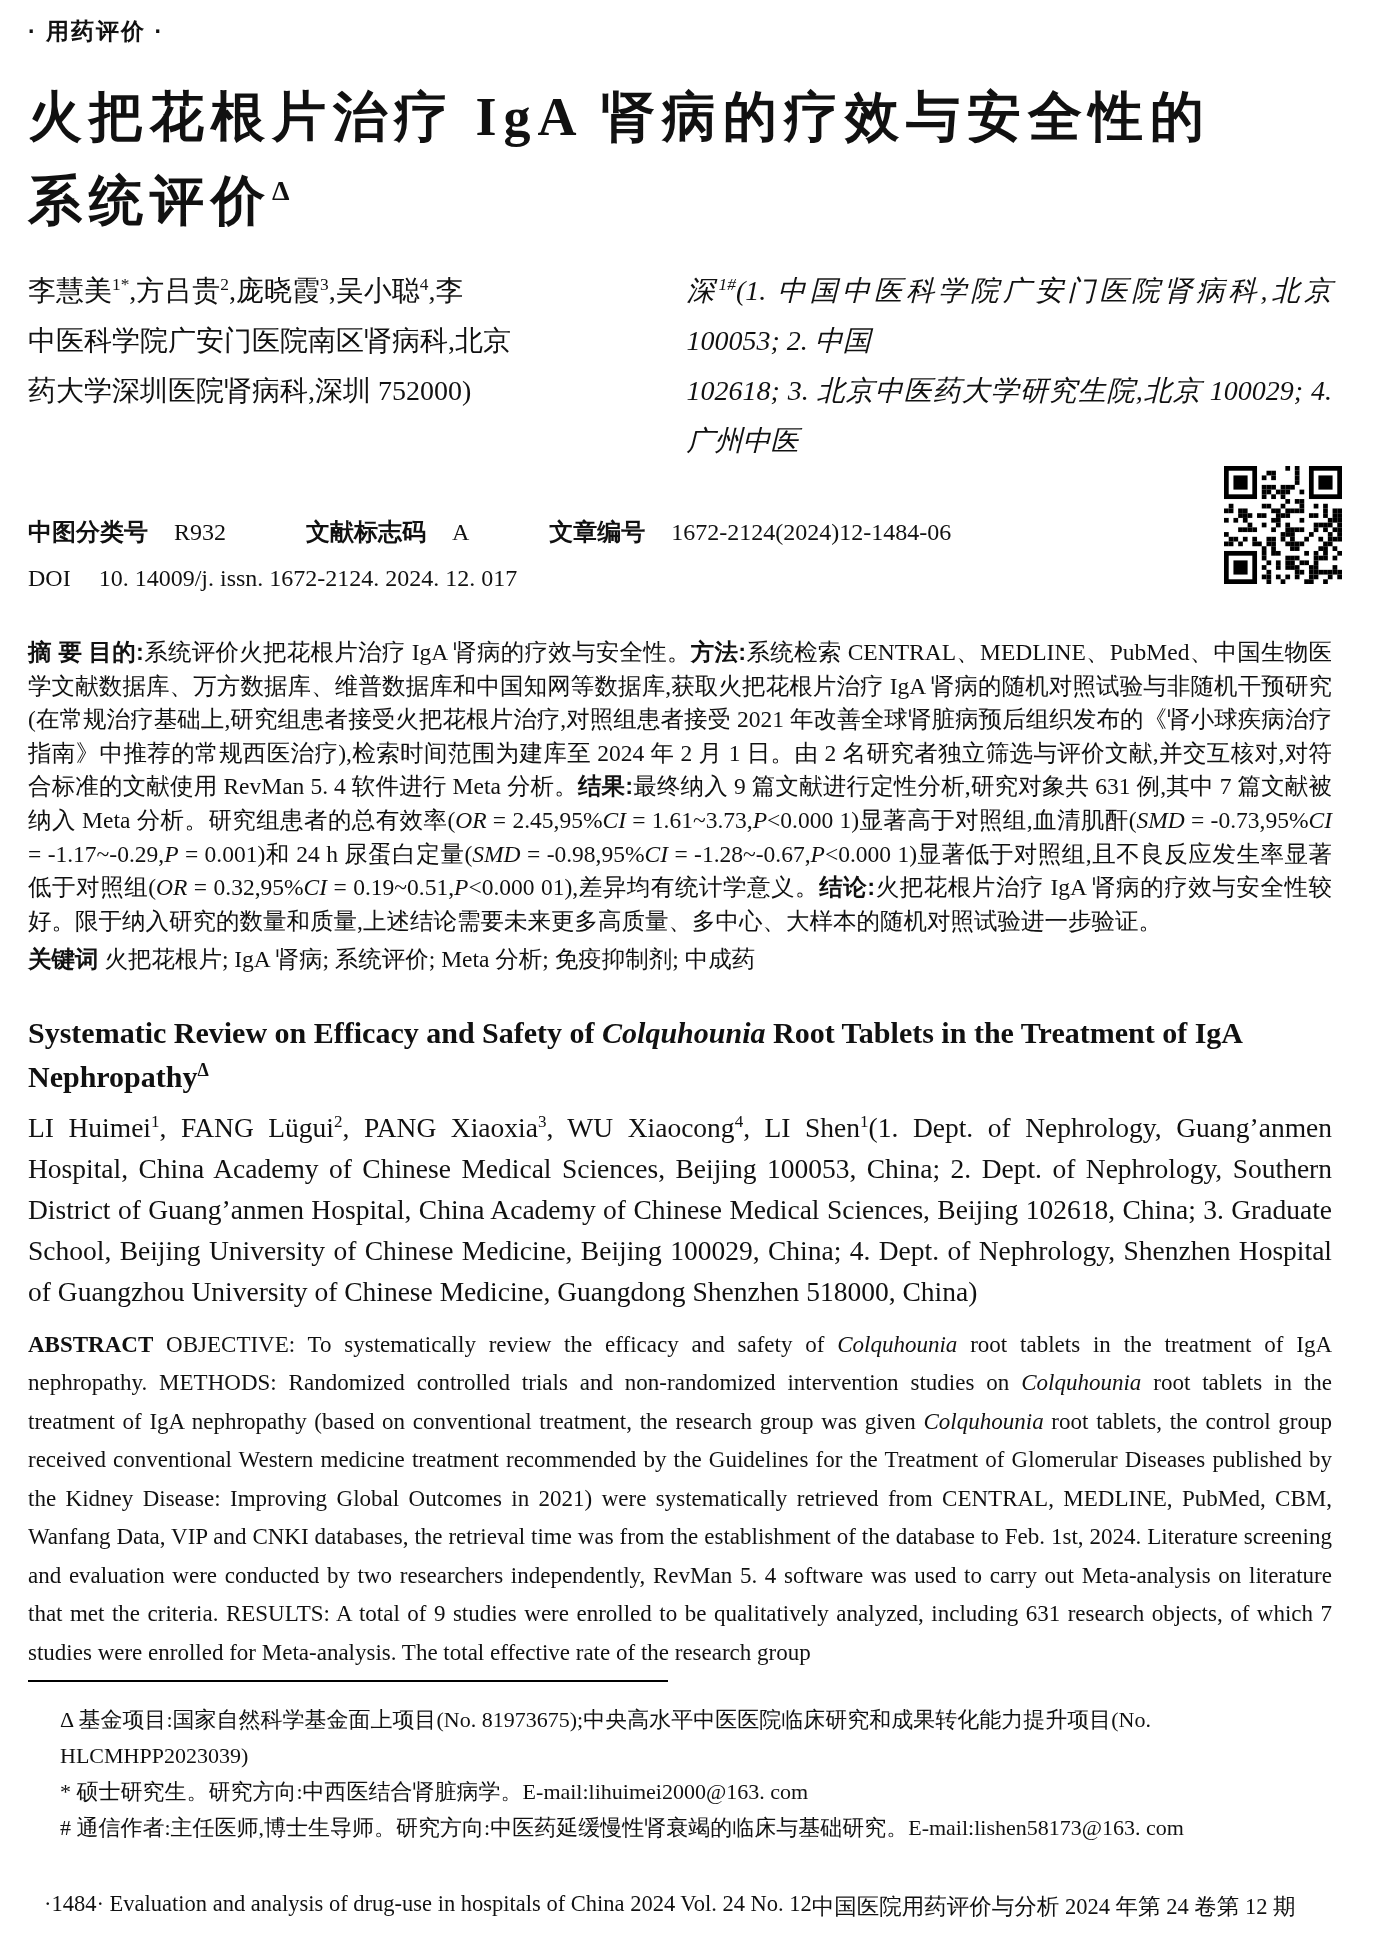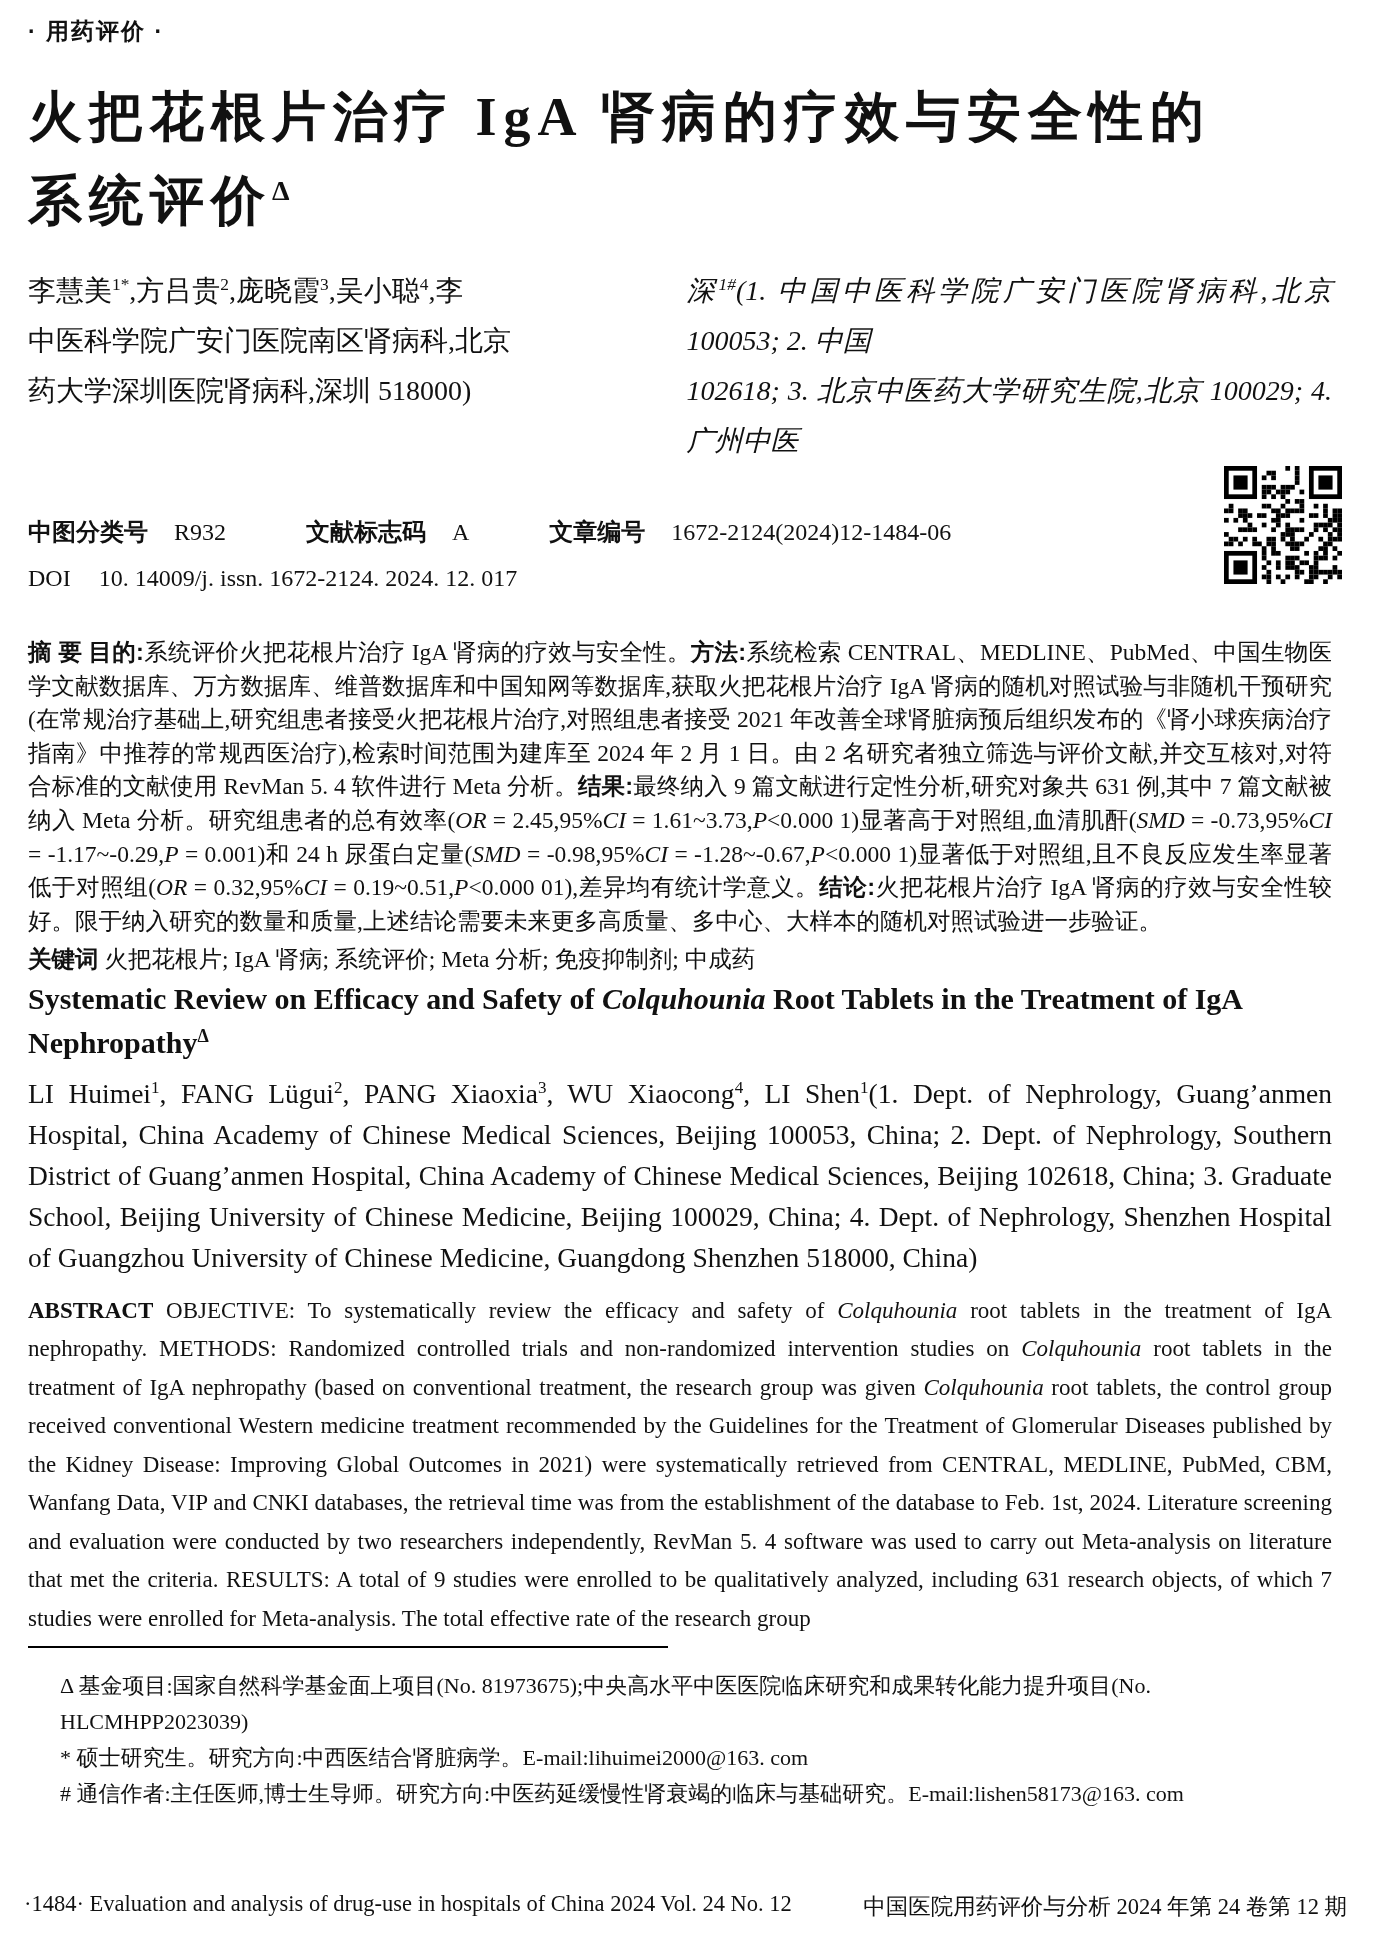--- a/index.html
+++ b/index.html
@@ -27,29 +27,29 @@
   .meta .val{font-family:var(--serif);}
   .meta .gap{display:inline-block;width:80px;}
   .meta-line2{margin-top:17px;}
   .meta-line2 .doi-lbl{margin-right:28px;}
   .qr{position:absolute;right:-10px;top:-50px;width:118px;height:118px;background:#fff;}
   .qr svg{width:100%;height:100%;display:block;}
 
   .cn-abstract{margin-top:44px;font-size:23.5px;line-height:33.6px;text-align:justify;}
   .cn-keywords{margin-top:5px;font-size:23.5px;line-height:33.6px;}
 
-  .en-title{font-size:30px;line-height:44px;font-weight:700;}
+  .en-title{margin-top:34px;font-size:30px;line-height:44px;font-weight:700;}
   .en-authors{margin-top:8px;font-size:27.5px;line-height:41px;text-align:justify;}
   .en-abstract{margin-top:14px;font-size:23px;line-height:38.5px;text-align:justify;}
 
   .fn-rule{margin-top:8px;width:640px;border-top:2px solid #000;}
   .footnotes{margin-top:20px;padding-left:32px;font-size:22px;line-height:36px;}
 
-  .page-footer{position:absolute;left:24px;right:28px;bottom:18px;display:flex;
-               justify-content:space-between;font-size:22.5px;}
+  .page-footer{position:absolute;left:44px;right:28px;bottom:18px;display:flex;
+               font-size:22.5px;}
 
   .st-hb{font-family:var(--sans);font-weight:700;}
   .st-b{font-weight:700;}
   .st-i{font-style:italic;}
   .st-bi{font-weight:700;font-style:italic;}
   .st-sup{vertical-align:super;font-size:0.62em;line-height:0;}
   .st-bsup{font-weight:700;vertical-align:super;font-size:0.6em;line-height:0;}
 </style>
 </head>
 <body>
@@ -57,21 +57,21 @@
 <div class="page">
 
   <div class="col-header">· 用药评价 ·</div>
 
   <h1 class="cn-title"><span>火把花根片治疗 IgA 肾病的疗效与安全性的</span><br><span>系统评价</span><span class="t-sup">Δ</span></h1>
 
   <div class="cn-authors">
     <div class="acol1">
       <div><span>李慧美</span><span class="st-sup">1*</span><span>,方吕贵</span><span class="st-sup">2</span><span>,庞晓霞</span><span class="st-sup">3</span><span>,吴小聪</span><span class="st-sup">4</span><span>,李</span></div>
       <div><span>中医科学院广安门医院南区肾病科,北京</span></div>
-      <div><span>药大学深圳医院肾病科,深圳  518000)</span></div>
+      <div><span>药大学深圳医院肾病科,深圳  752000)</span></div>
     </div>
     <div class="acol2">
       <div><span>深</span><span class="st-sup">1#</span><span>(1. 中国中医科学院广安门医院肾病科,北京  100053; 2. 中国</span></div>
       <div><span>102618; 3. 北京中医药大学研究生院,北京  100029; 4. 广州中医</span></div>
     </div>
   </div>
 
   <div class="meta">
     <div class="meta-line1">
       <span class="lbl">中图分类号</span><span class="val">R932</span><span class="gap"></span><span class="lbl">文献标志码</span><span class="val">A</span><span class="gap"></span><span class="lbl">文章编号</span><span class="val">1672-2124(2024)12-1484-06</span>

